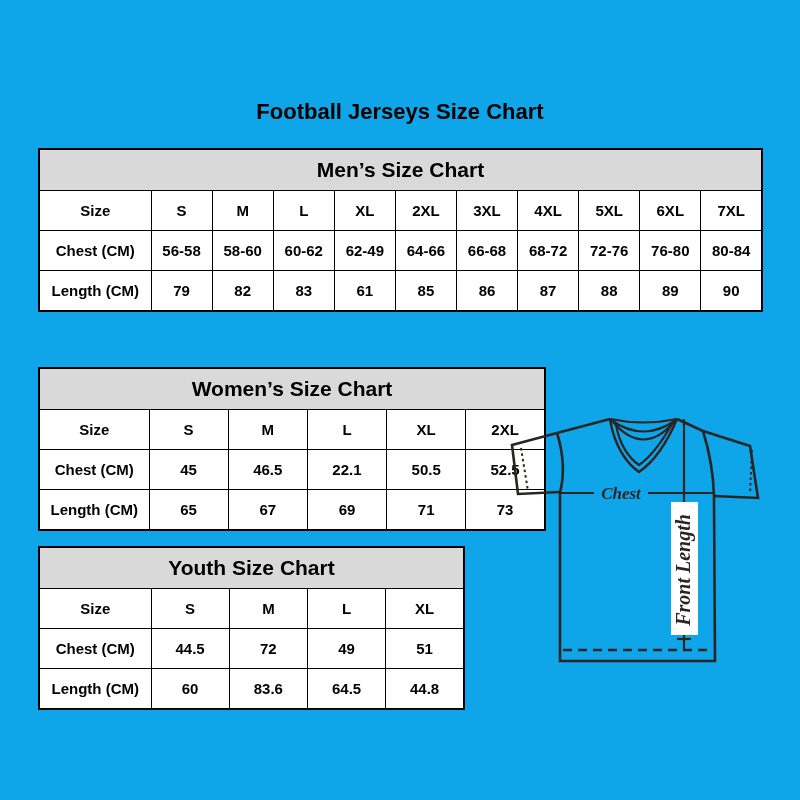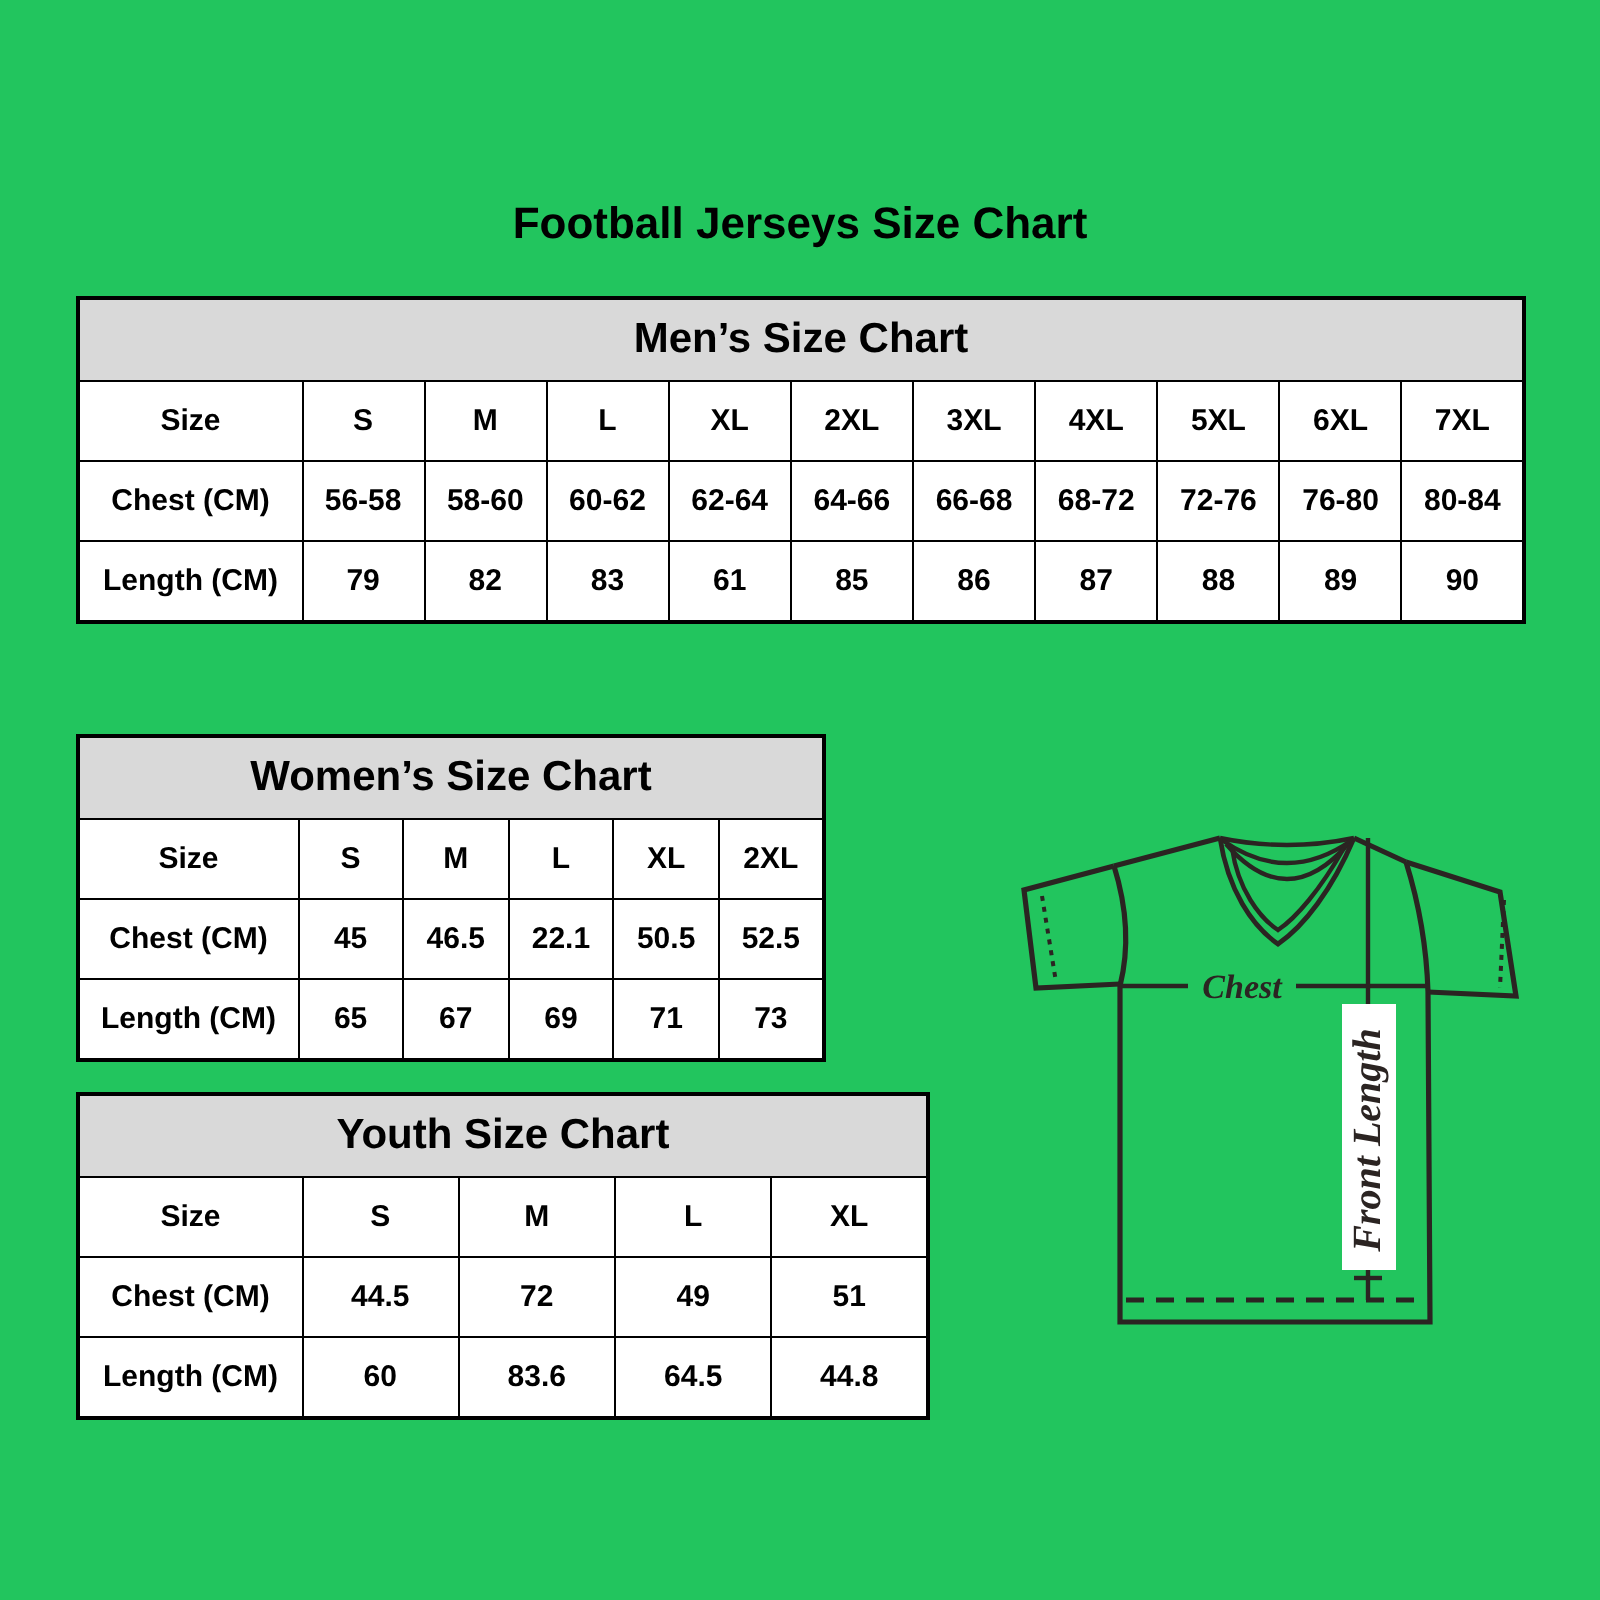--- a/index.html
+++ b/index.html
@@ -1,37 +1,37 @@
 <!DOCTYPE html>
 <html><head>
 <meta charset="utf-8">
 <style>
   html,body{margin:0;padding:0;background:#fff;}
   .page{
-    position:relative;width:800px;height:800px;background:#22c55e;overflow:hidden;
+    position:relative;width:800px;height:800px;background:#0ea5e9;overflow:hidden;
     font-family:"Liberation Sans",sans-serif;color:#000;
   }
   .page-title{
     position:absolute;top:99px;left:0;width:800px;margin:0;
     text-align:center;font-size:22px;font-weight:bold;color:#000;
   }
   table.size-table{
     position:absolute;border-collapse:collapse;table-layout:fixed;
     border:2px solid #000;background:#fff;
   }
   table.size-table th,table.size-table td{
     border:1px solid #000;height:39px;padding:0;text-align:center;
     vertical-align:middle;font-weight:bold;font-size:15px;color:#000;
     overflow:hidden;white-space:nowrap;
   }
   table.size-table th.tbl-title{
     background:#d9d9d9;font-size:21px;height:40px;
   }
   table.mens{left:38px;top:148px;width:725px;}
-  table.womens{left:38px;top:367px;width:375px;}
+  table.womens{left:38px;top:367px;width:508px;}
   table.youth{left:38px;top:546px;width:427px;}
   table.mens col.label{width:112px;}
   table.womens col.label{width:110px;}
   table.youth col.label{width:112px;}
   .jersey-diagram{position:absolute;left:500px;top:403px;}
   .jersey-line{stroke:#2b2422;fill:none;}
   .jersey-text{
     font-family:"Liberation Serif","DejaVu Serif",serif;
     font-style:italic;font-weight:bold;fill:#2b2422;
   }
@@ -72,21 +72,21 @@
           <td>4XL</td>
           <td>5XL</td>
           <td>6XL</td>
           <td>7XL</td>
         </tr>
         <tr>
           <th class="row-label">Chest (CM)</th>
           <td>56-58</td>
           <td>58-60</td>
           <td>60-62</td>
-          <td>62-64</td>
+          <td>62-49</td>
           <td>64-66</td>
           <td>66-68</td>
           <td>68-72</td>
           <td>72-76</td>
           <td>76-80</td>
           <td>80-84</td>
         </tr>
         <tr>
           <th class="row-label">Length (CM)</th>
           <td>79</td>

